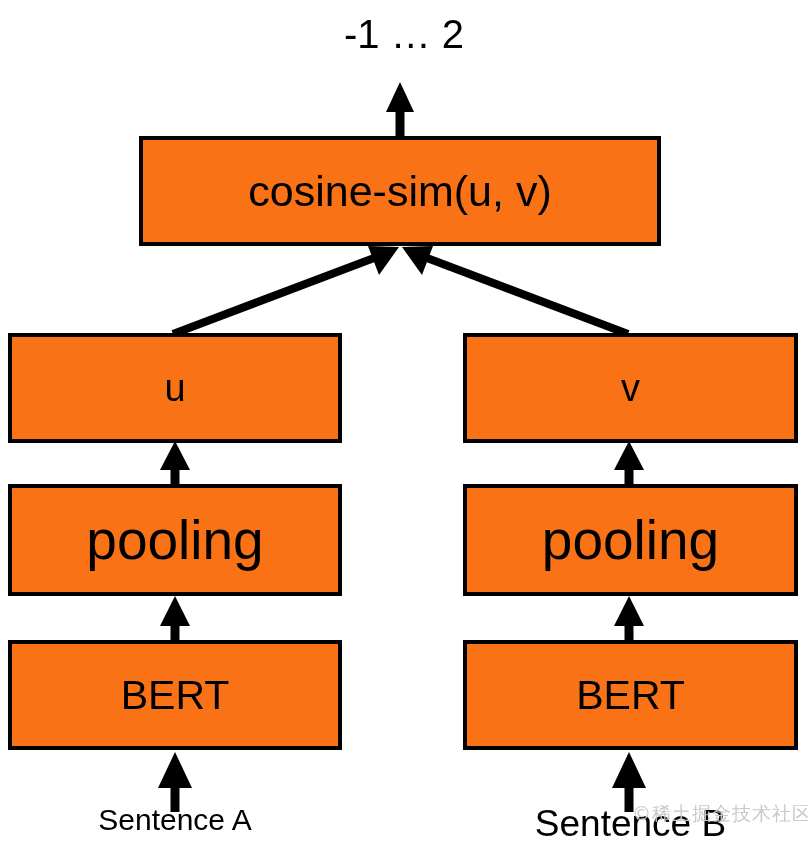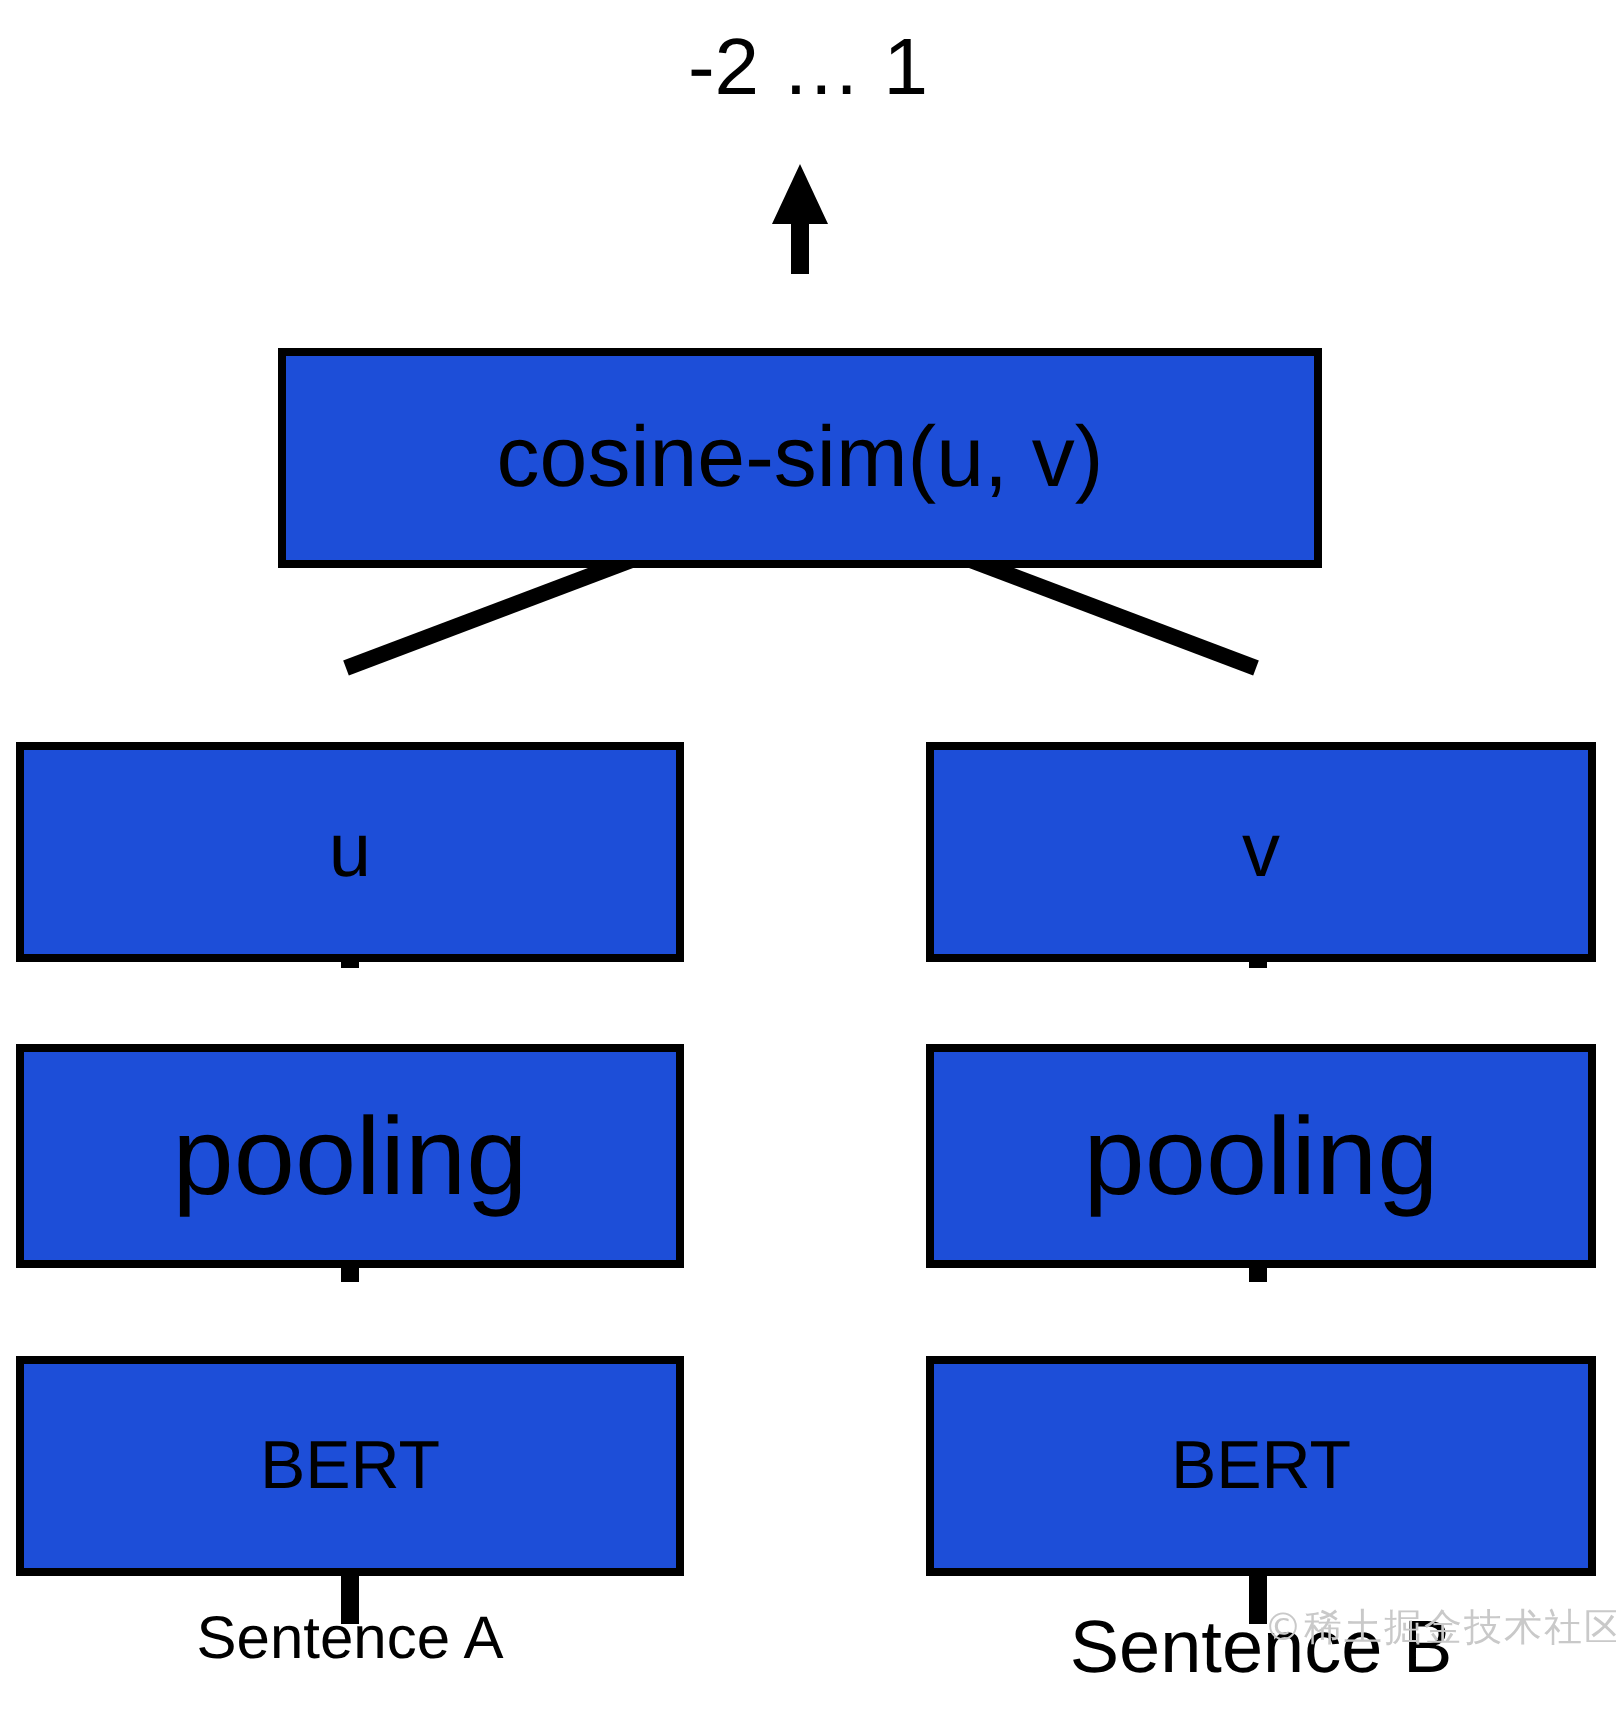--- a/index.html
+++ b/index.html
@@ -23,25 +23,24 @@
     left: 0;
     top: 0;
     width: 808px;
     height: 864px;
     display: block;
   }
   .node-box {
     position: absolute;
     box-sizing: border-box;
     border: 4px solid #000000;
-    background: #1d4ed8;
+    background: #f97316;
     display: flex;
     align-items: center;
     justify-content: center;
-    margin-top: 38px;
   }
   .node-label {
     color: #000000;
     font-family: "Liberation Sans", sans-serif;
     font-weight: 400;
     line-height: 1;
     white-space: nowrap;
   }
   
   #box-cosine-sim { left: 139px; top: 136px; width: 522px; height: 110px; }
@@ -50,21 +49,21 @@
   #box-u { left: 8px;   top: 333px; width: 334px; height: 110px; }
   #box-v { left: 463px; top: 333px; width: 335px; height: 110px; }
   #box-u .node-label, #box-v .node-label { font-size: 38px; }
 
   #box-pooling-a { left: 8px;   top: 484px; width: 334px; height: 112px; }
   #box-pooling-b { left: 463px; top: 484px; width: 335px; height: 112px; }
   #box-pooling-a .node-label, #box-pooling-b .node-label { font-size: 55px; }
 
   #box-bert-a { left: 8px;   top: 640px; width: 334px; height: 110px; }
   #box-bert-b { left: 463px; top: 640px; width: 335px; height: 110px; }
-  #box-bert-a .node-label, #box-bert-b .node-label { font-size: 34px; }
+  #box-bert-a .node-label, #box-bert-b .node-label { font-size: 41px; }
 
   .free-text {
     position: absolute;
     color: #000000;
     font-family: "Liberation Sans", sans-serif;
     font-weight: 400;
     line-height: 1;
     white-space: nowrap;
   }
   #text-output-range {
@@ -143,21 +142,21 @@
       <line x1="175" y1="812" x2="175" y2="784" stroke="#000" stroke-width="9"></line>
       <polygon points="175,752 158,788 192,788" fill="#000"></polygon>
     </g>
 
     <g>
       <line x1="629" y1="812" x2="629" y2="784" stroke="#000" stroke-width="9"></line>
       <polygon points="629,752 612,788 646,788" fill="#000"></polygon>
     </g>
   </svg>
 
-  <div class="free-text" id="text-output-range">-2 … 1</div>
+  <div class="free-text" id="text-output-range">-1 … 2</div>
 
   <div class="node-box" id="box-cosine-sim">
     <span class="node-label">cosine-sim(u, v)</span>
   </div>
 
   <div class="node-box" id="box-u">
     <span class="node-label">u</span>
   </div>
 
   <div class="node-box" id="box-v">

